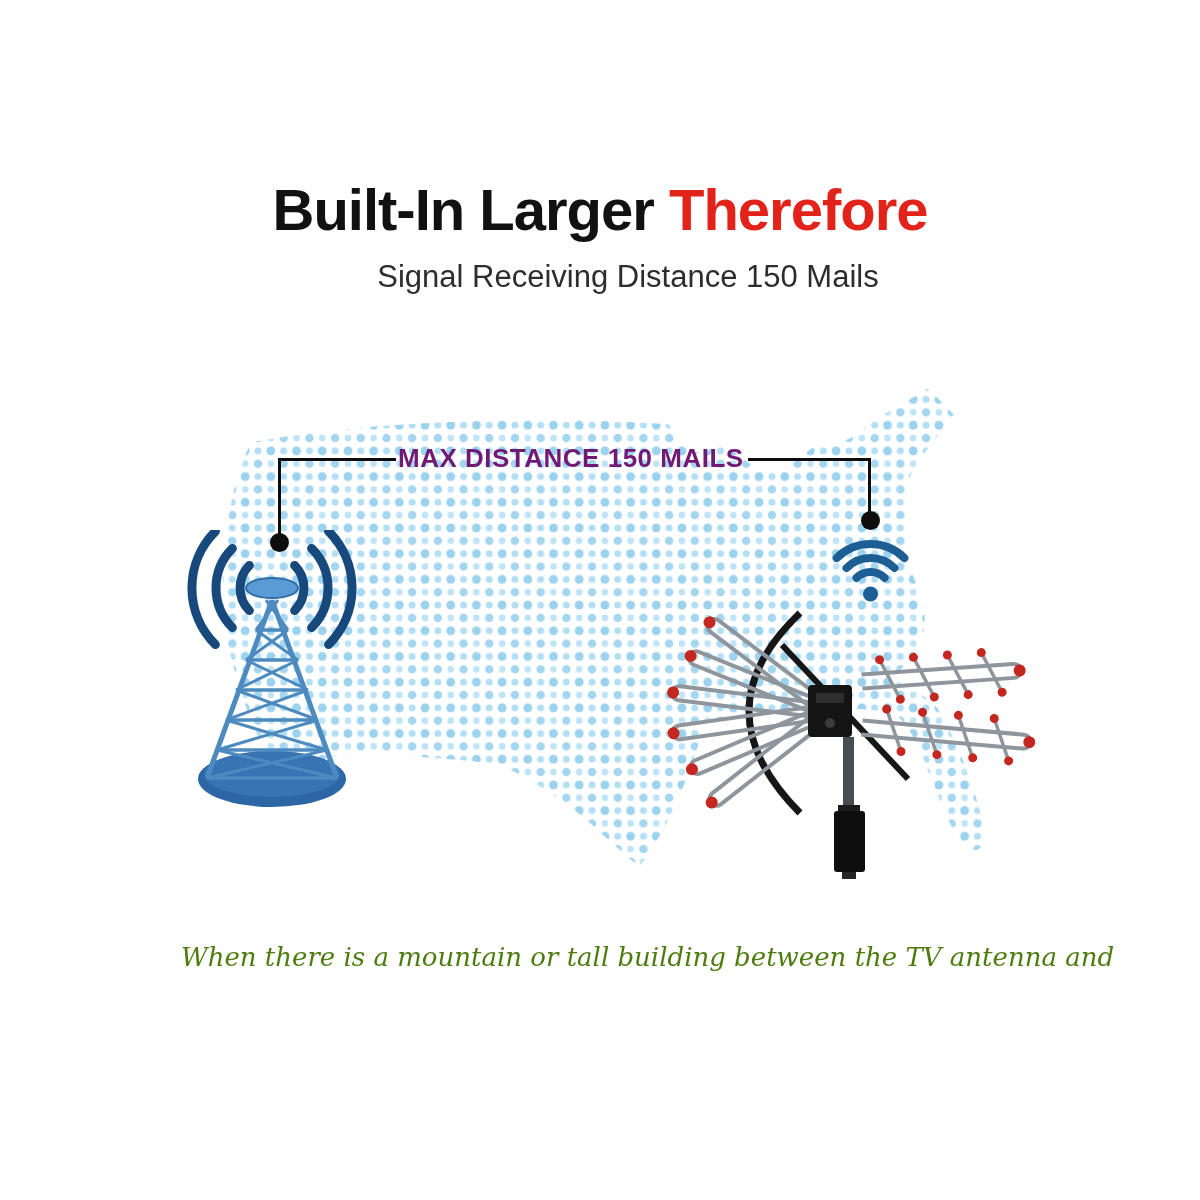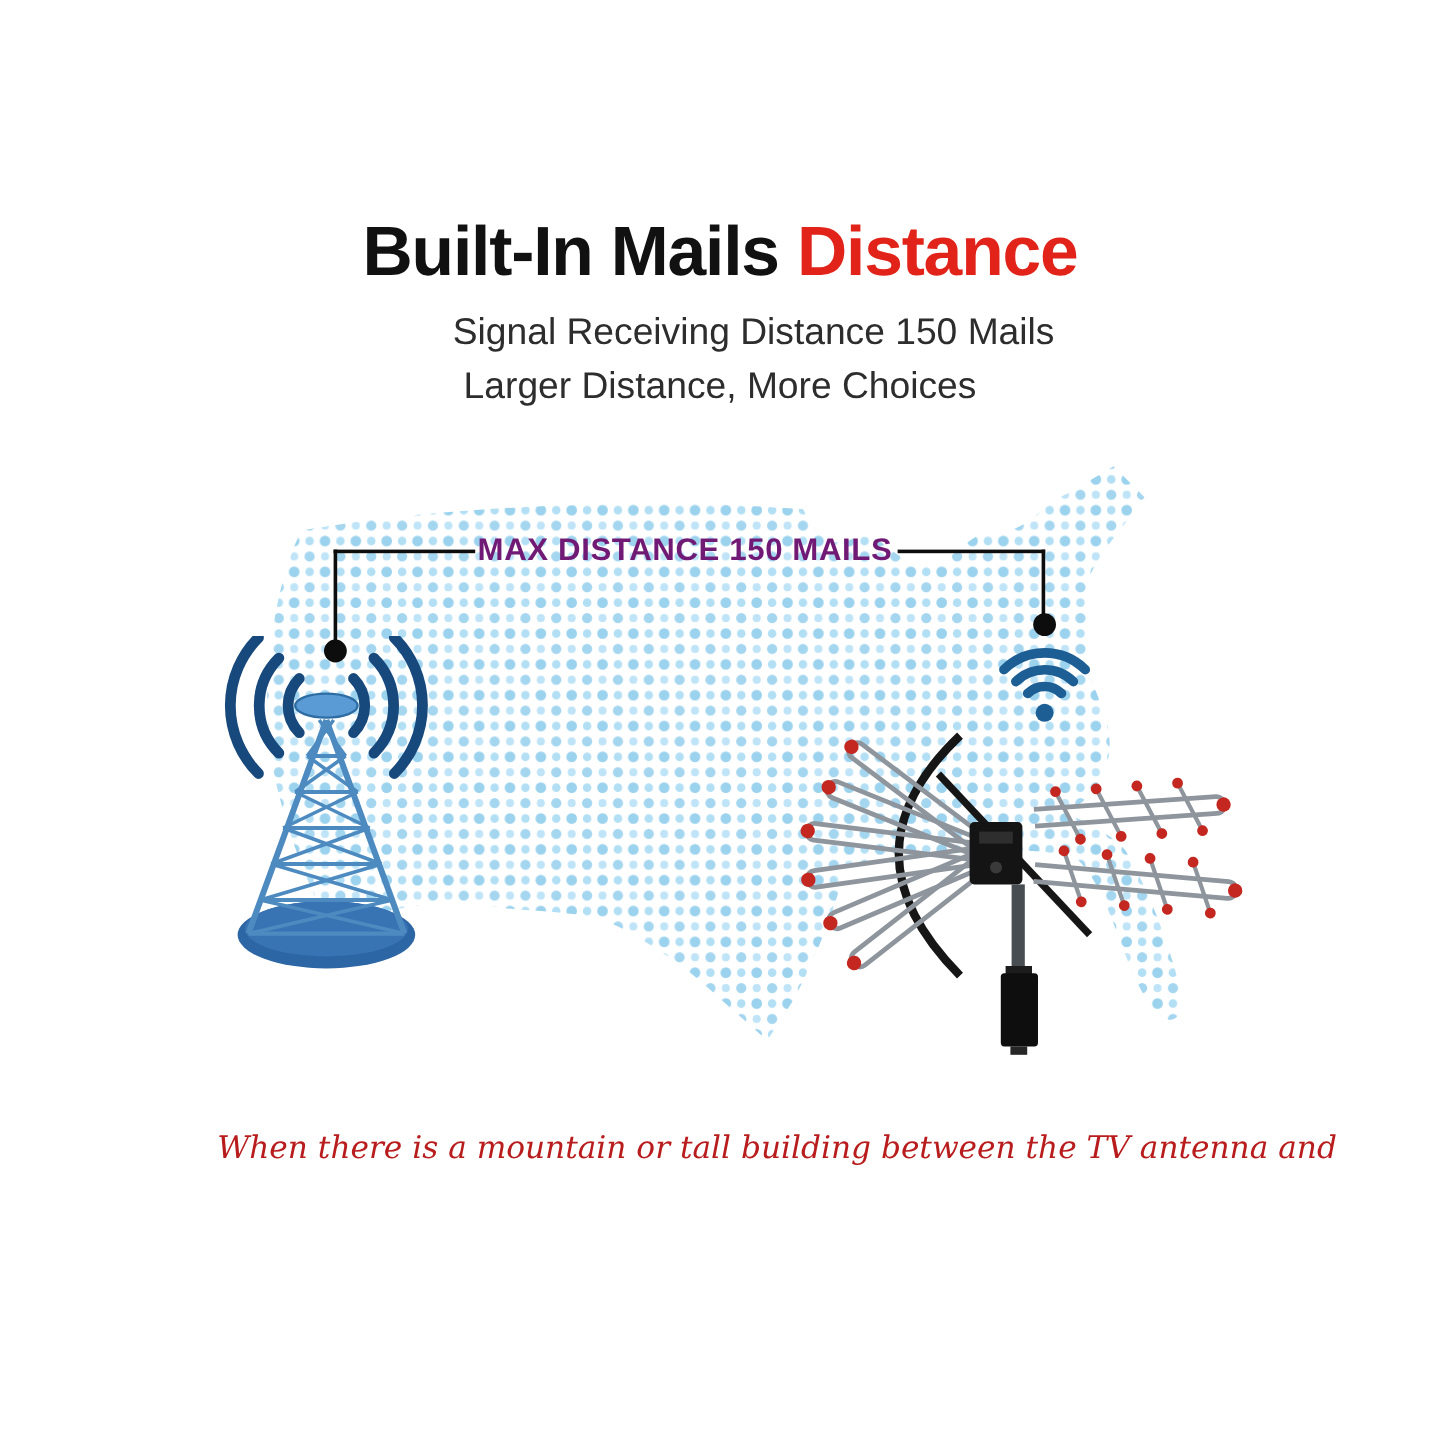--- a/index.html
+++ b/index.html
@@ -32,21 +32,21 @@
   .l-d { left:270px; top:533px; }
   .r-h { left:748px; top:458px; width:123px; height:3px; }
   .r-v { left:868px; top:458px; width:3px;  height:58px; }
   .r-d { left:861px; top:511px; }
   .tower-svg   { position:absolute; left:147px; top:530px; }
   .wifi-svg    { position:absolute; left:818px; top:530px; }
   .antenna-svg { position:absolute; left:650px; top:595px; }
   .desc {
     position:absolute; left:145px; top:938px; width:912px;
     font-family:"DejaVu Serif","Liberation Serif",serif;
-    font-style:italic; font-size:26px; color:#b91c1c; line-height:1.52;
+    font-style:italic; font-size:26px; color:#4d7c0f; line-height:1.52;
   }
   .desc .dline { white-space:nowrap; }
   .desc .indent { text-indent:36px; }
 </style>
 </head>
 <body>
 
 <div class="page">
 
   <svg class="map-svg" width="840" height="540" viewBox="0 0 850 545" aria-hidden="true">
@@ -84,24 +84,23 @@
       C 372,412 352,398 330,390
       C 300,382 262,384 230,378
       C 196,372 160,380 128,388
       L 100,394
       C 82,360 62,310 52,258
       C 44,210 50,150 60,110
       C 66,90 70,74 78,62 Z"></path>
   </svg>
 
   <div class="title">
-    <span>Built-In Mails </span><span class="hl">Distance</span>
+    <span>Built-In Larger </span><span class="hl">Therefore</span>
   </div>
   <div class="subtitle sub1">Signal Receiving Distance 150 Mails</div>
-  <div class="subtitle sub2">Larger Distance, More Choices</div>
 
   <div class="map-label">MAX DISTANCE 150 MAILS</div>
   <div class="cline l-h"></div>
   <div class="cline l-v"></div>
   <div class="cdot  l-d"></div>
   <div class="cline r-h"></div>
   <div class="cline r-v"></div>
   <div class="cdot  r-d"></div>
 
   <svg class="tower-svg" width="250" height="290" viewBox="0 0 250 290" aria-hidden="true">

